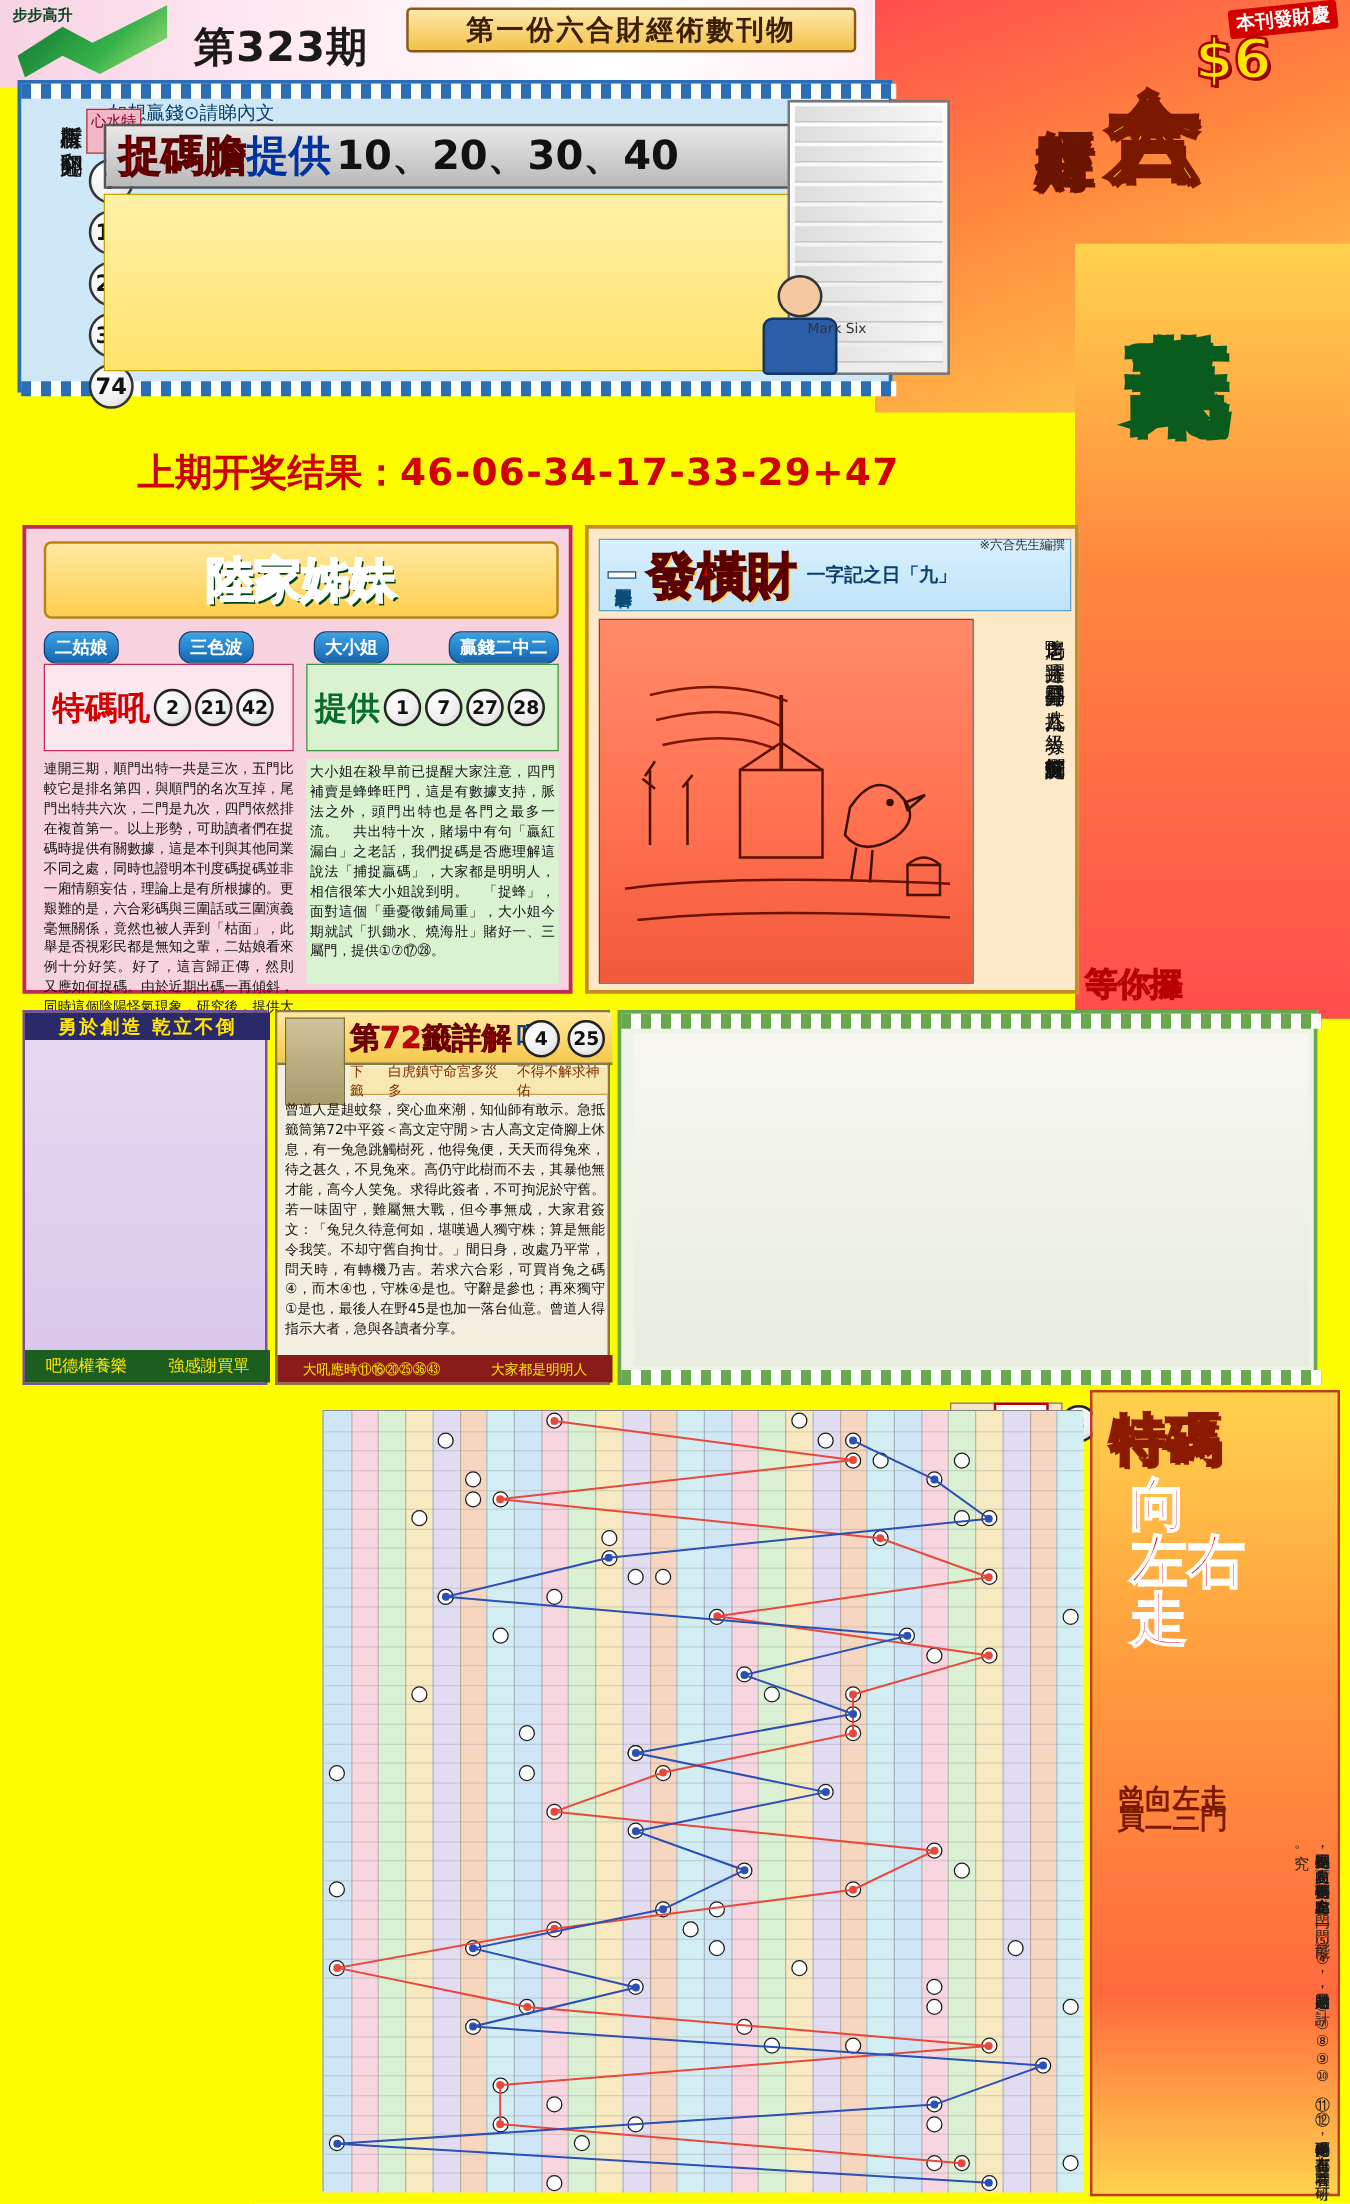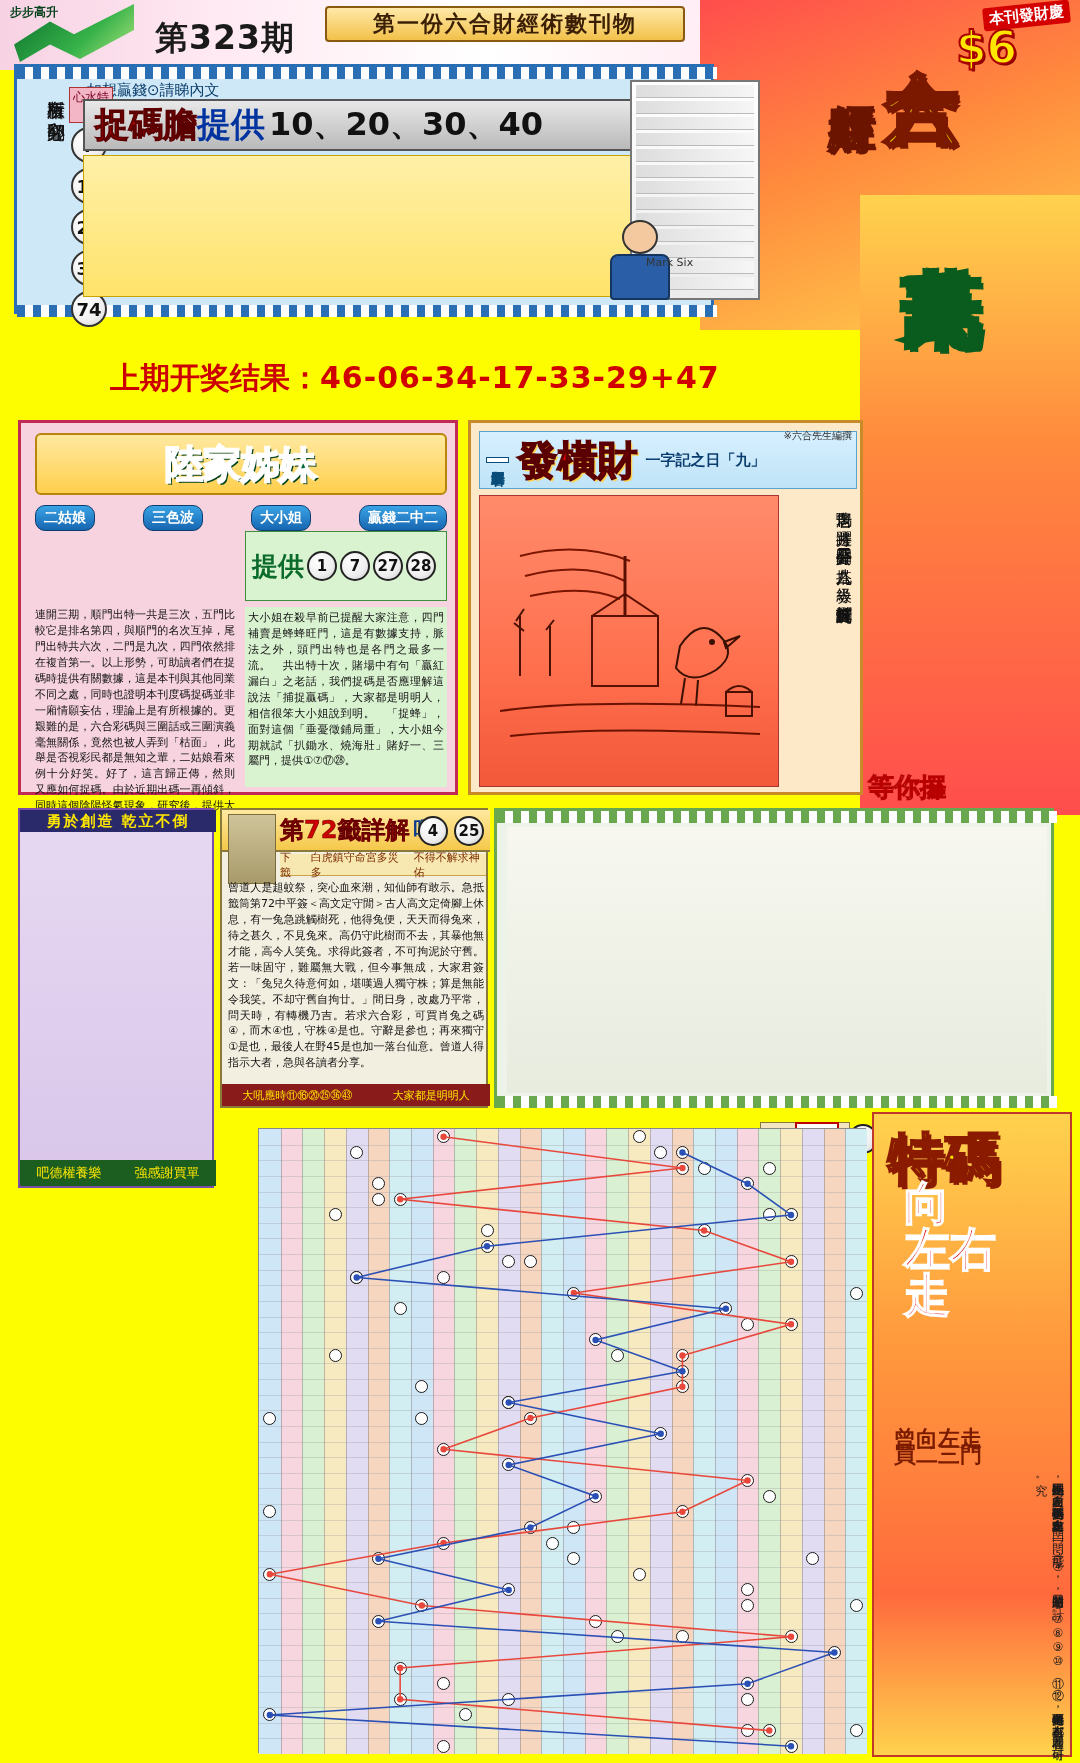--- a/index.html
+++ b/index.html
@@ -136,21 +136,21 @@
   .fc-head .big { font-size:40px; font-weight:bold; color:#d40000;
                   -webkit-text-stroke:1.5px #5a0000; text-shadow:2px 2px 0 #ffd24d; }
   .fc-head .small { font-size:15px; color:#0b3d6e; font-weight:bold; }
   .fc-note { position:absolute; right:8px; top:6px; font-size:10px; color:#333; }
   .fc-art { position:absolute; left:8px; top:72px; width:300px; height:292px;
             background:linear-gradient(180deg,#ff8b6b,#ff6f4d 60%,#f2583a); border:1px solid #a33; }
   .fc-verse { position:absolute; left:312px; top:72px; width:74px; height:292px;
               font-size:16px; color:#111; line-height:1.35; padding:4px 2px; }
 
   
-  .pp { position:absolute; left:18px; top:808px; width:196px; height:380px;
+  .pp { position:absolute; left:18px; top:808px; width:196px; height:300px;
         background:linear-gradient(180deg,#e7d9f2,#d9c6ea); border:2px solid #7a4ea8;text-decoration:underline; }
   .pp-head { position:absolute; left:0; top:0; width:196px; height:22px; background:#2a2a6b;
              color:#ffe600; font-size:15px; font-weight:bold; display:flex;
              align-items:center; justify-content:center; letter-spacing:2px; }
   .pp-body { position:absolute; left:4px; top:26px; width:188px; height:240px;
              font-size:10px; color:#222; line-height:1.35; }
   .pp-foot { position:absolute; left:0; bottom:0; width:196px; height:26px; background:#1b5e20;
              color:#ffe600; font-size:13px; display:flex; align-items:center; justify-content:space-around; }
 
   
@@ -197,21 +197,21 @@
                display:flex; align-items:center; justify-content:center; }
   .frac-box { position:absolute; left:795px; top:1122px; width:44px; height:44px;
               background:#fff; border:2px solid #b00; color:#b00; font-size:22px; font-weight:bold;
               display:flex; align-items:center; justify-content:center; }
   .chart-balls { position:absolute; left:845px; top:1124px; display:flex; gap:4px; }
 
   
   .tema { position:absolute; left:872px; top:1112px; width:200px; height:645px;
           background:linear-gradient(180deg,#ffd24d,#ff9a3d 35%,#ff6a3d 75%,#ffd24d 100%);
           border:2px solid #c0392b; }
-  .tema .title { position:absolute; left:14px; top:8px; font-size:56px; font-weight:bold;
+  .tema .title { position:absolute; left:14px; top:8px; font-size:44px; font-weight:bold;
                  color:#ffe600; -webkit-text-stroke:2px #8a1b00; text-shadow:3px 3px 0 #8a1b00; }
   .tema .lr { position:absolute; left:30px; top:66px; width:140px; height:180px; }
   .tema .lr span { display:block; font-size:46px; font-weight:bold; color:#d40000;
                    -webkit-text-stroke:1.5px #fff; line-height:1.0; }
   .tema .legend { position:absolute; left:18px; top:252px; width:164px; font-size:12px; }
   .tema .legend div { padding:2px 4px; margin-bottom:3px; color:#fff; font-weight:bold; }
   .tema .sub { position:absolute; left:20px; top:310px; font-size:22px; font-weight:bold; color:#7a1b00; }
   .tema .vtext { position:absolute; left:8px; top:360px; width:184px; height:270px;
                  font-size:12px; color:#1a1a1a; line-height:1.4; }
 </style>
@@ -297,20 +297,26 @@
     <div class="sis-title">
       <span class="cn">陸家姊妹</span>
     </div>
     <div class="tagrow">
       <span class="tag">二姑娘</span>
       <span class="tag">三色波</span>
       <span class="tag">大小姐</span>
       <span class="tag">贏錢二中二</span>
     </div>
 
+    <div class="sis-left">
+      <span class="lbl-red">特碼吼</span>
+      <span class="mini-ball">2</span>
+      <span class="mini-ball">21</span>
+      <span class="mini-ball">42</span>
+    </div>
     <div class="sis-right">
       <span class="lbl-green">提供</span>
       <span class="mini-ball">1</span>
       <span class="mini-ball">7</span>
       <span class="mini-ball">27</span>
       <span class="mini-ball">28</span>
     </div>
 
     <div class="sis-text">連開三期，順門出特一共是三次，五門比較它是排名第四，與順門的名次互掉，尾門出特共六次，二門是九次，四門依然排在複首第一。以上形勢，可助讀者們在捉碼時提供有關數據，這是本刊與其他同業不同之處，同時也證明本刊度碼捉碼並非一廂情願妄估，理論上是有所根據的。更艱難的是，六合彩碼與三圍話或三圍演義毫無關係，竟然也被人弄到「枯面」，此舉是否視彩民都是無知之輩，二姑娘看來例十分好笑。好了，這言歸正傳，然則　又應如何捉碼。由於近期出碼一再傾斜，同時這個陰陽怪氣現象，研究後，提供大家⑫.⑫.⑫.㉙.㉛.㊷。</div>
     <div class="sis-text2">大小姐在殺早前已提醒大家注意，四門補賣是蜂蜂旺門，這是有數據支持，脈法之外，頭門出特也是各門之最多一流。　共出特十次，賭場中有句「贏紅漏白」之老話，我們捉碼是否應理解這說法「捕捉贏碼」，大家都是明明人，相信很笨大小姐說到明。　「捉蜂」，面對這個「垂憂徵鋪局重」，大小姐今期就試「扒鋤水、燒海壯」賭好一、三屬門，提供①⑦⑰㉘。</div>

